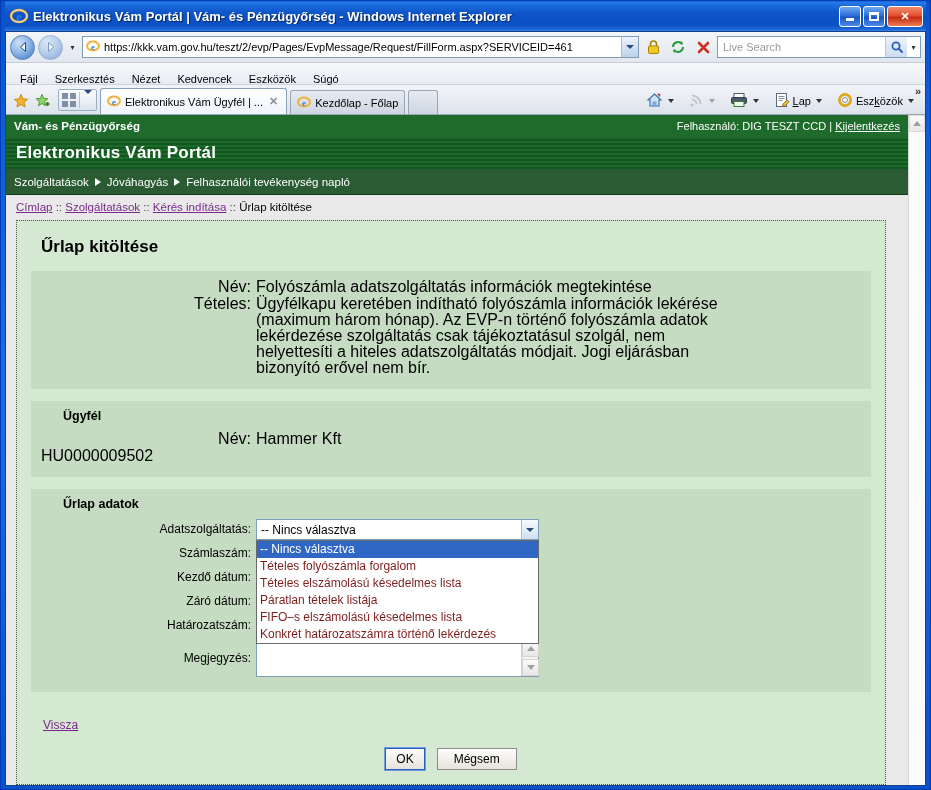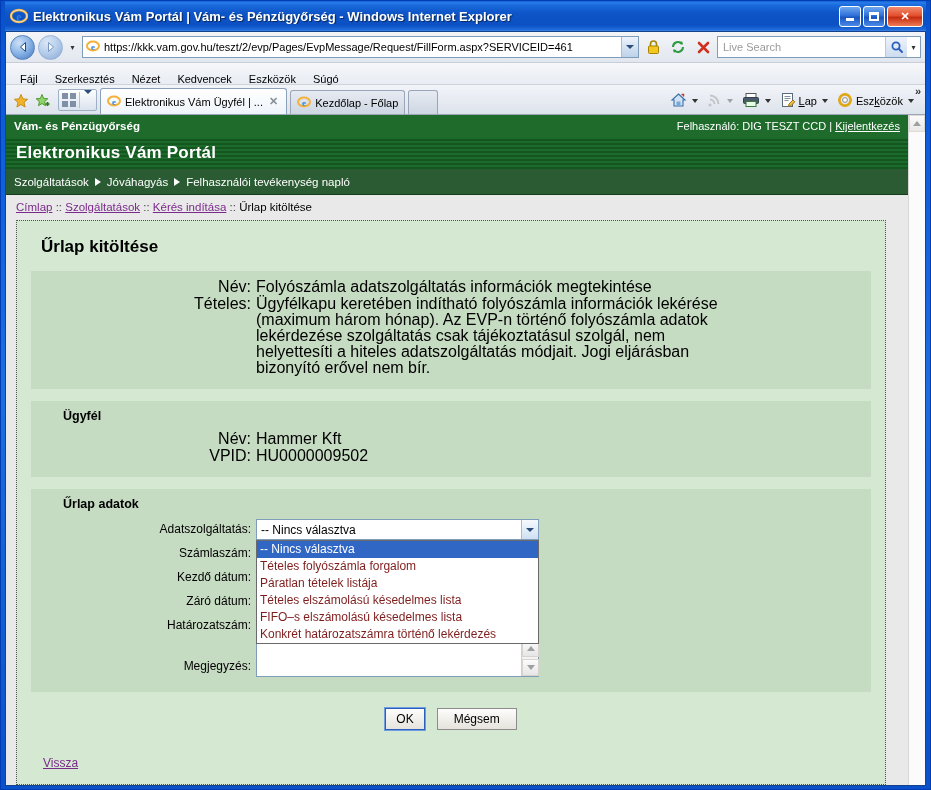--- a/index.html
+++ b/index.html
@@ -190,21 +190,21 @@
   .tab.active {
     background: linear-gradient(to bottom,#ffffff,#eef4fb);
     height: 26px;
     border-color:#8aa0bb;
   }
   .tab .tab-label { white-space:nowrap; overflow:hidden; text-overflow:ellipsis; }
   .tab .tab-close { color:#8a9099; font-weight:bold; font-size:11px; padding:0 2px; }
   .tab.newtab { width: 30px; }
   #tools-right {
     position:absolute; right: 6px; bottom: 2px;
-    display:flex; align-items:flex-start; gap:1px;
+    display:flex; align-items:flex-start; gap:7px;
   }
   #tools-right .titem {
     display:flex;align-items:center;gap:3px;
     padding: 2px 3px; font-size:11px; cursor:pointer; border-radius:2px;
   }
   #tools-right .titem.dim { opacity:.4; }
   .tchev { width:0;height:0;border-left:3.5px solid transparent;border-right:3.5px solid transparent;border-top:4px solid #333; margin:0 2px; }
   #chevmore { position:absolute; right:4px; top:0px; font-size:11px; color:#333; font-weight:bold;}
 
   
@@ -311,21 +311,21 @@
     text-align: right;
     padding-right: 5px;
     flex: none;
     color: #000;
   }
   .row .val { flex: 1; color:#000; }
   .row .val.multi { max-width: 466px; }
 
   
   .frow {
-    display:flex; align-items:flex-end;
+    display:flex; align-items:center;
     margin-bottom: 3px;
     font-size: 12px;
     min-height: 21px;
   }
   .frow .flbl {
     width: 215px; text-align:right; padding-right:5px; flex:none;
     line-height: 21px;
   }
   .ffield { position: relative; }
 
@@ -692,42 +692,41 @@
             </div>
           </div>
 
           <div class="section">
             <h2>Ügyfél</h2>
             <div class="row">
               <span class="lbl">Név:</span>
               <span class="val">Hammer Kft</span>
             </div>
             <div class="row">
-              <span class="lbl">VPID:</span>
               <span class="val">HU0000009502</span>
             </div>
           </div>
 
           <div class="section">
             <h2>Űrlap adatok</h2>
 
             <div class="frow">
               <span class="flbl">Adatszolgáltatás:</span>
               <span class="ffield">
                 <span class="selbox">
                   <span class="seltext">-- Nincs választva</span>
                   <span class="sel-arrow">
                       <i class="chev"></i>
                     </span>
                 </span>
                 <span id="dropdown">
                     <div class="opt selected">-- Nincs választva</div>
                     <div class="opt">Tételes folyószámla forgalom</div>
+                    <div class="opt">Tételes elszámolású késedelmes lista</div>
                     <div class="opt">Páratlan tételek listája</div>
-                    <div class="opt">Tételes elszámolású késedelmes lista</div>
                     <div class="opt">FIFO–s elszámolású késedelmes lista</div>
                     <div class="opt">Konkrét határozatszámra történő lekérdezés</div>
                   </span>
               </span>
             </div>
 
             <div class="frow">
               <span class="flbl">Számlaszám:</span>
               <span class="inputbox"></span>
             </div>
@@ -752,27 +751,27 @@
                       <i class="caret-up"></i>
                     </span>
                   <span class="ta-arrow">
                       <i class="caret-dn"></i>
                     </span>
                 </span>
               </span>
             </div>
           </div>
 
+          <div id="backlink">
+            <a href="#">Vissza</a>
+          </div>
+
           <div id="btnrow">
             <button class="btn focused">OK</button>
             <button class="btn wide">Mégsem</button>
-          </div>
-
-          <div id="backlink">
-            <a href="#">Vissza</a>
           </div>
         </div>
       </div>
 
       <div id="pagescroll">
         <span class="sb-arrow">
             <i class="caret-up"></i>
           </span>
         <span class="sb-track"></span>
       </div>

